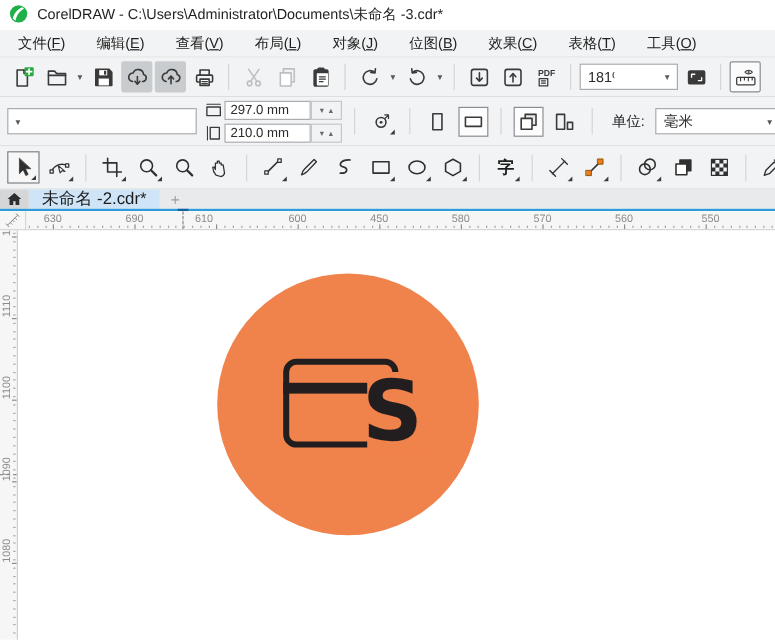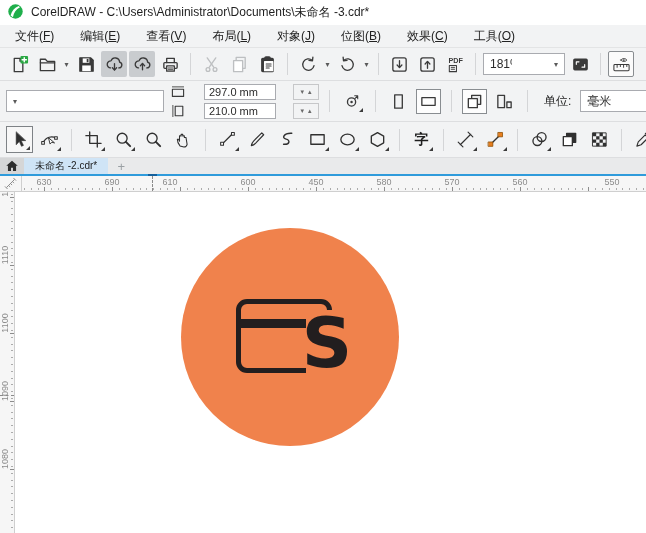--- a/index.html
+++ b/index.html
@@ -24,38 +24,38 @@
   .tbtn.boxed{border:1px solid #898d91;background:#fbfbfb;box-sizing:border-box;}
   .tbtn.disabled{color:#bdbfc1;}
   .caret{font-size:8px;color:#5a5a5a;width:9px;text-align:center;flex:0 0 auto;}
   .vsep{width:1px;height:22px;background:#d4d5d7;margin:0 5px;flex:0 0 auto;}
 
   .combo{height:22px;background:#fff;border:1px solid #a9abb0;display:flex;align-items:center;font-size:12px;box-sizing:border-box;flex:0 0 auto;}
   .combo .val{flex:1;padding-left:6px;white-space:nowrap;overflow:hidden;}
   .combo .caret{width:16px;}
 
   .dim-stack{display:flex;flex-direction:column;gap:2px;flex:0 0 auto;}
-  .dim-row{display:flex;align-items:center;gap:17px;height:17px;text-align:right;}
+  .dim-row{display:flex;align-items:center;gap:0;height:17px;text-align:right;}
   .dim-ico{width:18px;height:16px;color:#3a3a3a;display:flex;align-items:center;justify-content:center;}
   .dim-field{width:72px;height:16px;border:1px solid #a9abb0;background:#fff;font-size:11px;display:flex;align-items:center;padding-left:4px;box-sizing:border-box;}
   .spin{width:26px;height:16px;border:1px solid #c6c7c9;background:#f2f3f4;display:flex;align-items:center;justify-content:center;gap:4px;font-size:7px;color:#6a6a6a;box-sizing:border-box;}
 
   .pbtn{width:25px;height:25px;display:flex;align-items:center;justify-content:center;color:#3a3a3a;position:relative;flex:0 0 auto;box-sizing:border-box;}
   .pbtn.boxed{border:1px solid #898d91;background:#fdfdfd;}
   .units-label{font-size:12px;color:#222;margin:0 4px 0 6px;white-space:nowrap;}
 
   .tool{width:27px;height:27px;display:flex;align-items:center;justify-content:center;color:#303030;position:relative;flex:0 0 auto;box-sizing:border-box;}
   .tool.active{border:1px solid #7e8286;background:#f7f7f7;}
   .fly{position:absolute;right:2px;bottom:2px;width:0;height:0;border-left:4px solid transparent;border-bottom:4px solid #3b3b3b;}
   .tool .glyph{font-weight:bold;font-size:14px;color:#1e1e1e;}
 
   
   .tabbar{height:16px;background:#e9eaeb;display:flex;align-items:stretch;}
   .home-btn{width:24px;background:#d5d6d7;display:flex;align-items:center;justify-content:center;color:#2e2e2e;}
-  .doc-tab{background:#cfe4f6;padding:0 11px;display:flex;align-items:center;font-size:10px;color:#1c1c1c;white-space:nowrap;}
+  .doc-tab{background:#cfe4f6;padding:0 11px;display:flex;align-items:center;font-size:14px;color:#1c1c1c;white-space:nowrap;}
   .new-tab{width:26px;display:flex;align-items:center;justify-content:center;color:#9aa0a4;font-size:13px;}
   .blue-line{height:2px;background:#2f9bdb;position:relative;}
   .blue-line .marker{position:absolute;left:148px;width:9px;top:0;bottom:0;background:#14609c;}
 
   
   .workspace{position:relative;width:646px;height:357px;background:#fff;}
   .ruler-corner{position:absolute;left:0;top:0;width:22px;height:16px;background:#f6f6f6;border-right:1px solid #cfcfcf;border-bottom:1px solid #cfcfcf;box-sizing:border-box;display:flex;align-items:center;justify-content:center;color:#6f6f6f;}
   #hruler{position:absolute;left:22px;top:0;width:624px;height:16px;background:#f6f6f6;border-bottom:1px solid #cfcfcf;box-sizing:border-box;overflow:hidden;}
   #vruler{position:absolute;left:0;top:16px;width:15px;height:341px;background:#f6f6f6;border-right:1px solid #cfcfcf;box-sizing:border-box;overflow:hidden;}
   .hlab{position:absolute;top:1px;transform:translateX(-50%);font-size:9px;color:#8b8b8b;}
@@ -90,20 +90,21 @@
   </div>
 
   <div class="menubar" id="menubar">
       <div class="menu-item">文件(<u>F</u>)</div>
       <div class="menu-item">编辑(<u>E</u>)</div>
       <div class="menu-item">查看(<u>V</u>)</div>
       <div class="menu-item">布局(<u>L</u>)</div>
       <div class="menu-item">对象(<u>J</u>)</div>
       <div class="menu-item">位图(<u>B</u>)</div>
       <div class="menu-item">效果(<u>C</u>)</div>
+      <div class="menu-item">表格(<u>T</u>)</div>
       <div class="menu-item">工具(<u>O</u>)</div>
     </div>
 
   <div class="toolbar" id="toolbar-std">
       <div class="tbtn">
         <span style="display: flex;">
           <svg viewBox="0 0 20 20" width="19" height="19" fill="none" stroke="currentColor" stroke-width="1.4" stroke-linecap="round" stroke-linejoin="round">
             <path d="M4.5 3.5h6l3 3v11h-9z"></path>
             <path d="M10.5 3.5v3h3"></path>
             <rect x="11" y="1" width="8" height="8" rx="1" fill="#29A843" stroke="none"></rect>
@@ -608,21 +609,21 @@
         <div class="hlab" style="left: 226px;">600</div>
         <div class="htick" style="left: 294px;"></div>
         <div class="hlab" style="left: 294px;">450</div>
         <div class="htick" style="left: 362px;"></div>
         <div class="hlab" style="left: 362px;">580</div>
         <div class="htick" style="left: 430px;"></div>
         <div class="hlab" style="left: 430px;">570</div>
         <div class="htick" style="left: 498px;"></div>
         <div class="hlab" style="left: 498px;">560</div>
         <div class="htick" style="left: 566px;"></div>
-        <div class="hlab" style="left: 590px;">550</div>
+        <div class="hlab" style="left: 570px;">550</div>
         <div class="hguide"></div>
       </div>
     <div id="vruler">
         <div class="vdot" style="top: 2px;"></div>
         <div class="vdot" style="top: 8.8px;"></div>
         <div class="vdot" style="top: 15.6px;"></div>
         <div class="vdot" style="top: 22.4px;"></div>
         <div class="vdot" style="top: 29.2px;"></div>
         <div class="vdot" style="top: 36px;"></div>
         <div class="vdot" style="top: 42.8px;"></div>

